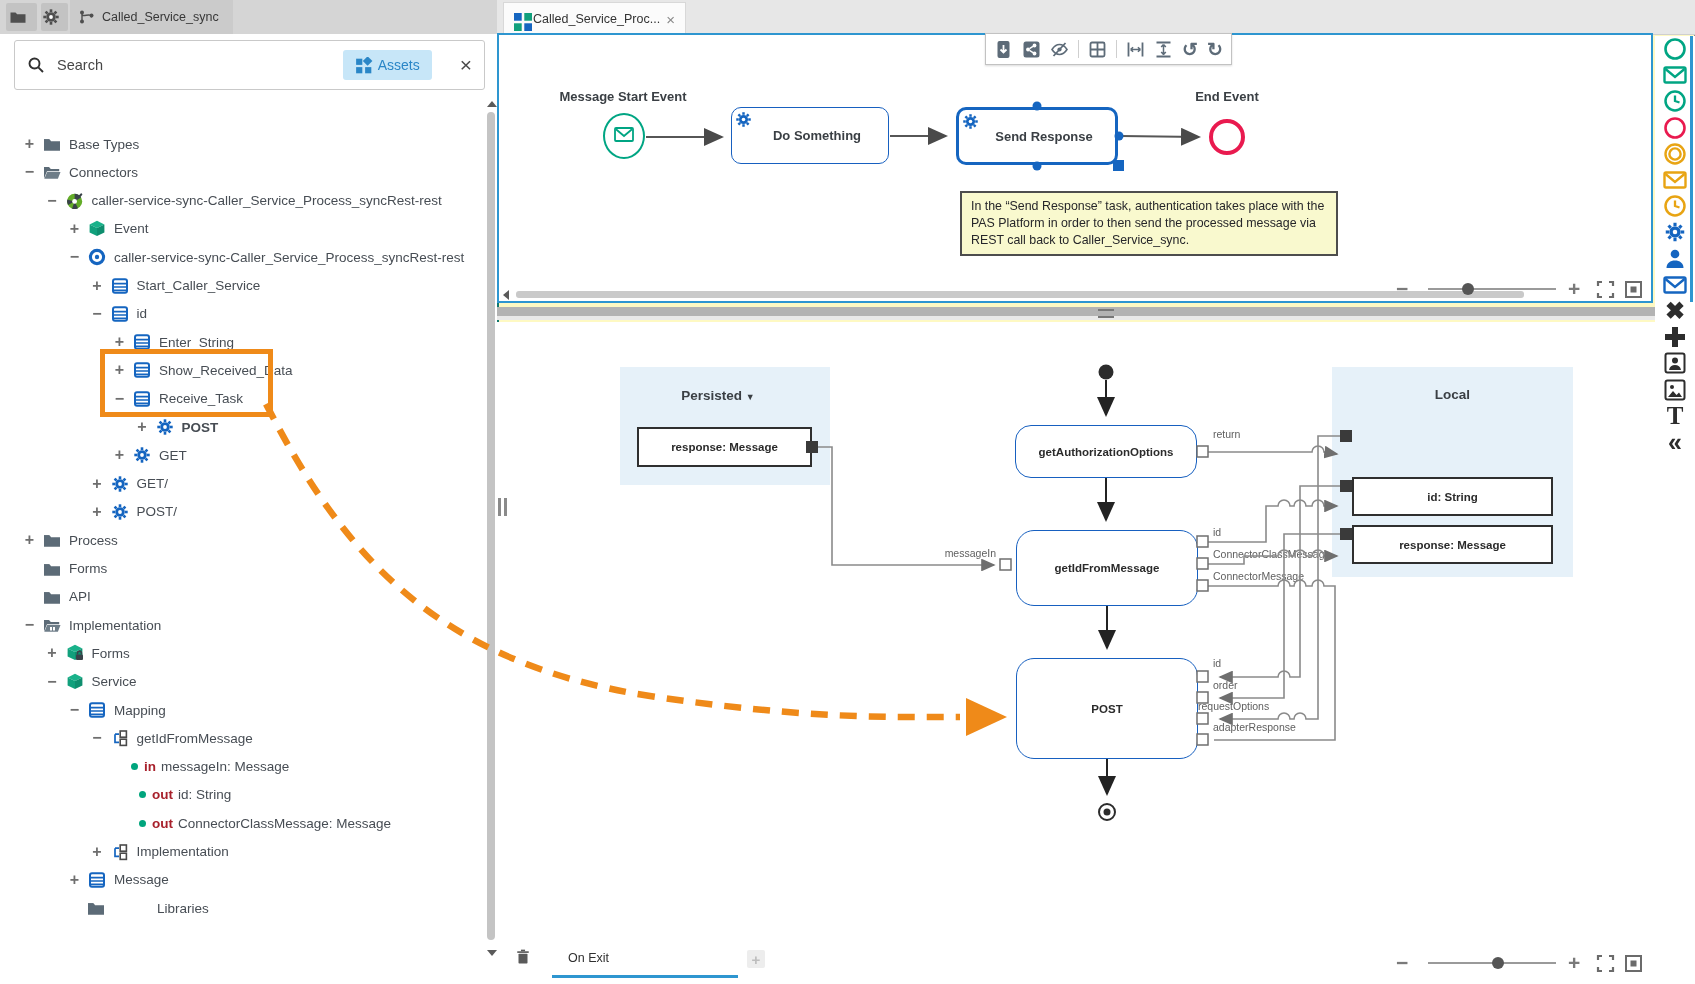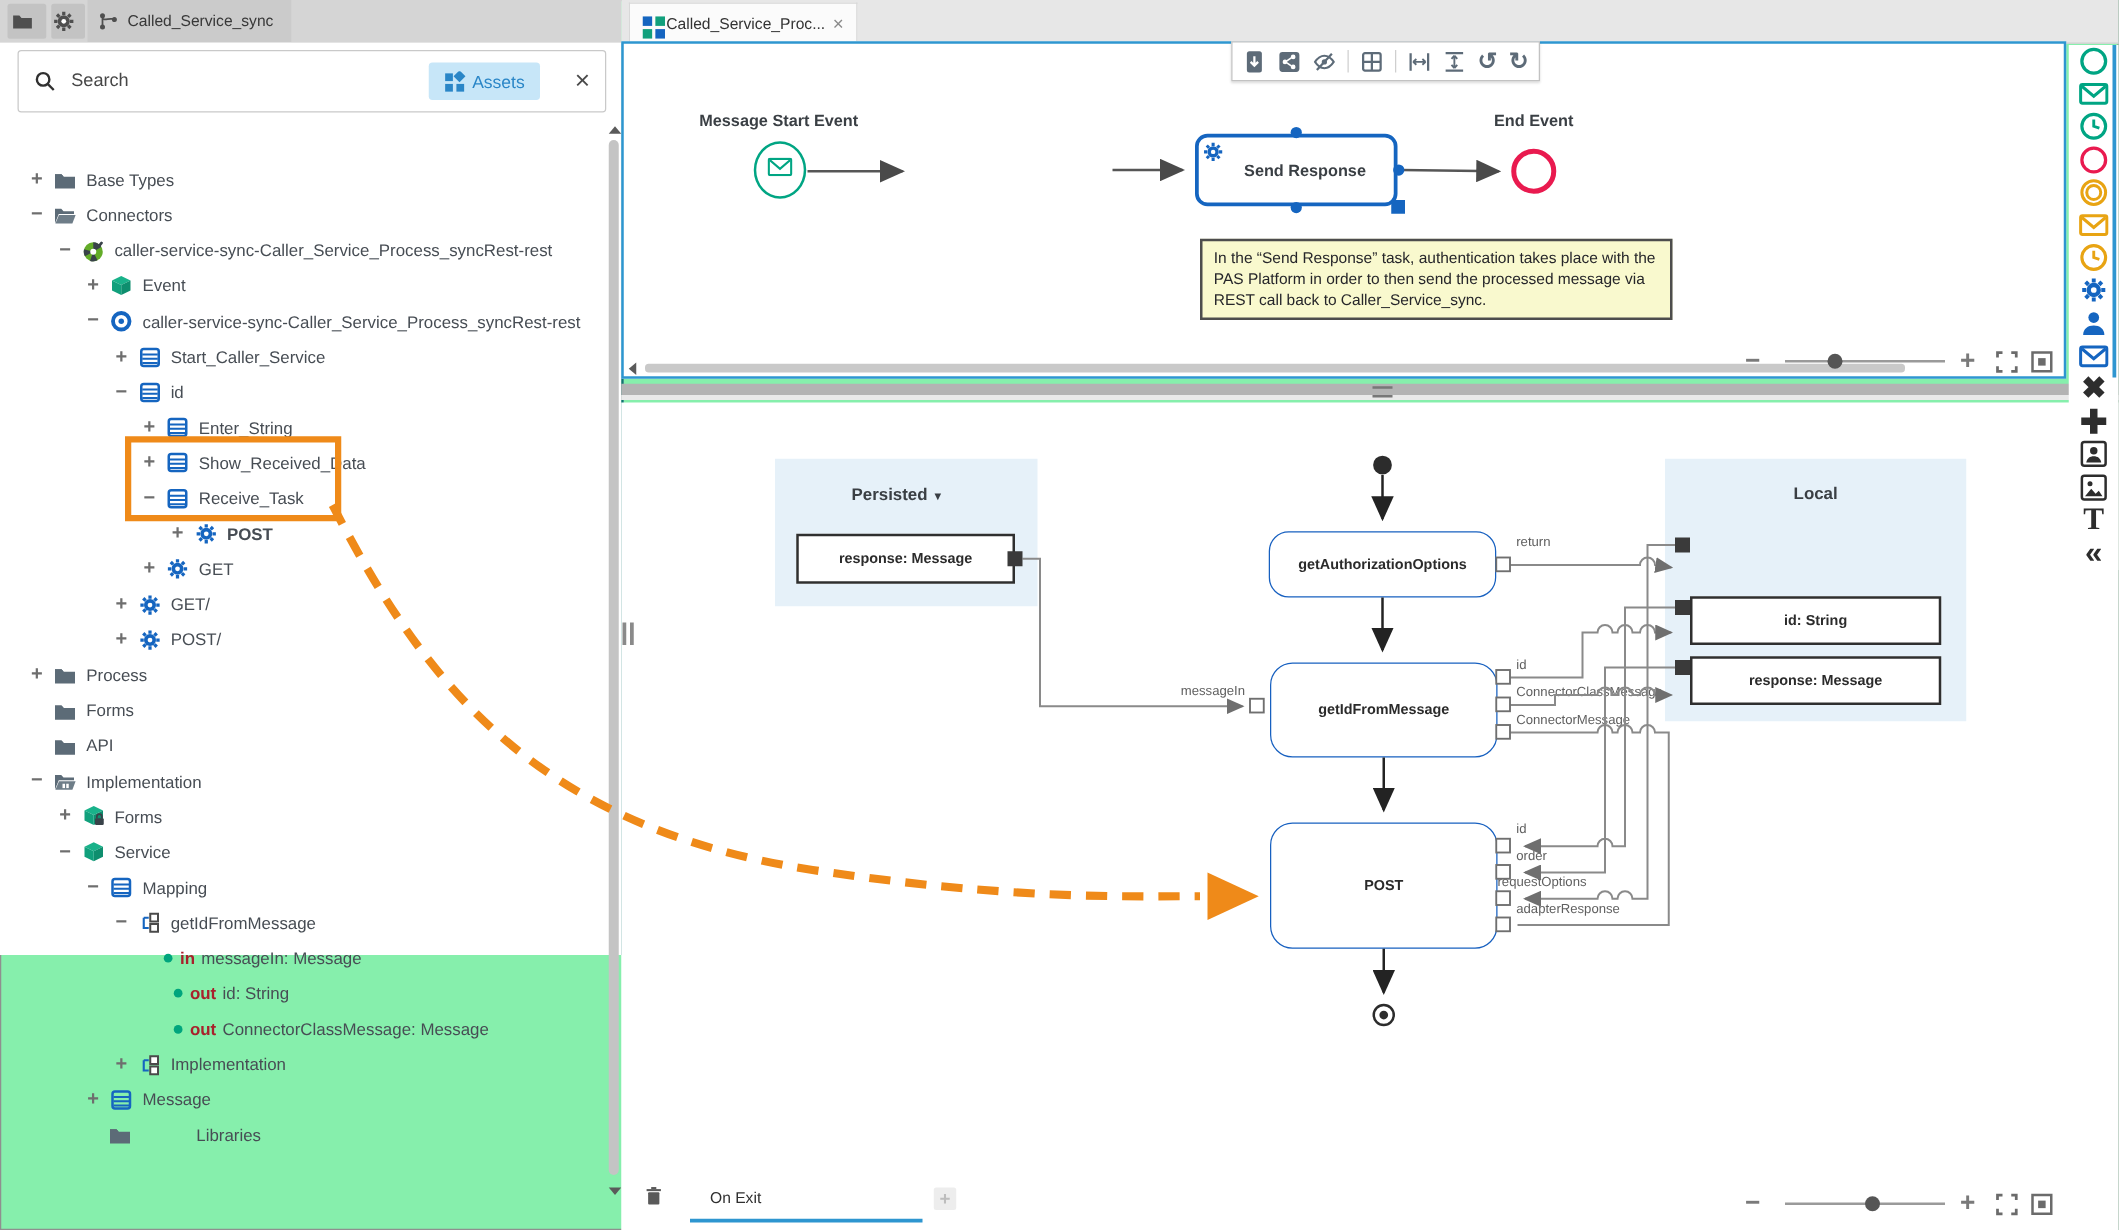--- a/index.html
+++ b/index.html
@@ -1,29 +1,29 @@
 <!DOCTYPE html>
 <html><head>
 <meta charset="utf-8">
 <style>
   html,body{margin:0;padding:0;background:#f0f0f0;font-family:"Liberation Sans",sans-serif;}
-  #stage{position:relative;width:1695px;height:984px;background:#86efac;overflow:hidden;
+  #stage{position:relative;width:1695px;height:984px;background:#fef9c3;overflow:hidden;
          box-shadow:inset 0 0 0 1px #8f8f8f;}
   .abs{position:absolute;}
   
   #topbar{left:0;top:0;width:497px;height:34px;background:#d5d5d5;border-bottom:1px solid #bdbdbd;}
   .tb-btn{top:3px;height:28px;background:#c3c3c3;border-radius:2px;display:flex;align-items:center;justify-content:center;}
   #project-tab{left:70px;top:0;height:34px;padding:0 14px 0 8px;background:#cbcbcb;display:flex;align-items:center;gap:6px;
                font-size:12.5px;color:#383838;}
   #tabbar{left:497px;top:0;width:1198px;height:34px;background:#e7e7e7;border-bottom:1px solid #cfcfcf;}
   #editor-tab{left:503px;top:2px;height:32px;background:#fbfbfb;border:1px solid #d8d8d8;border-bottom:none;
               display:flex;align-items:center;gap:6px;padding:0 10px;font-size:12.5px;color:#333;}
   .close-x{color:#8a8a8a;font-size:15px;line-height:1;cursor:pointer;}
   
-  #sidebar{left:0;top:34px;width:497px;height:730px;background:#fff;border-right:2px solid #0f766e;}
+  #sidebar{left:0;top:34px;width:497px;height:950px;background:#fff;border-right:2px solid #0f766e;}
   #searchbox{left:14px;top:6px;width:471px;height:50px;border:1px solid #c9c9c9;border-radius:3px;background:#fff;
              display:flex;align-items:center;padding:0 12px;box-sizing:border-box;gap:12px;}
   #searchbox .ph{font-size:14.5px;color:#474747;flex:1;}
   #assets-btn{display:flex;align-items:center;gap:7px;background:#c7e6f8;border-radius:3px;padding:7px 12px;
               color:#2a86c7;font-size:14px;}
   .trow{position:absolute;height:28px;display:flex;align-items:center;font-size:13.5px;color:#474d54;white-space:nowrap;}
   .exp{width:15px;margin-right:6px;text-align:center;font-size:16px;font-weight:bold;color:#6e6e6e;}
   .ticon{width:18px;height:18px;margin-right:8px;flex:none;}
   .ticon svg{width:18px;height:18px;display:block;}
   .pdot{width:7px;height:7px;border-radius:50%;background:#00a57d;margin:0 6px 0 6px;}
@@ -532,20 +532,39 @@
     <span class="uchar">↺</span>
     <span class="uchar">↻</span>
   </div>
 
   <div class="abs blabel" style="left:545px;top:89px;width:156px;text-align:center;z-index:4;">Message Start Event</div>
   <div class="abs" style="left:603px;top:113px;width:42px;height:46px;border:2.5px solid #00a583;border-radius:50%;box-sizing:border-box;background:#fff;display:flex;align-items:center;justify-content:center;z-index:4;">
     <span><svg width="20" height="15" viewBox="0 0 20 15">
           <rect x="1" y="1" width="18" height="13" rx="1" stroke="#00a583" stroke-width="1.8" fill="none"></rect>
           <path d="M2 2.2 10 9l8-6.8" stroke="#00a583" stroke-width="1.8" fill="none"></path>
         </svg></span>
+  </div>
+  <div class="abs task" style="left:731px;top:107px;width:158px;height:57px;border:1.7px solid #1760c0;">
+    <span class="gear-badge" id="gear1">
+        <svg viewBox="0 0 18 18">
+          <g stroke="#1565c0" stroke-width="2.6">
+            <line x1="14.0" y1="9.0" x2="16.7" y2="9.0"></line>
+            <line x1="12.5" y1="12.5" x2="14.4" y2="14.4"></line>
+            <line x1="9.0" y1="14.0" x2="9.0" y2="16.7"></line>
+            <line x1="5.5" y1="12.5" x2="3.6" y2="14.4"></line>
+            <line x1="4.0" y1="9.0" x2="1.3" y2="9.0"></line>
+            <line x1="5.5" y1="5.5" x2="3.6" y2="3.6"></line>
+            <line x1="9.0" y1="4.0" x2="9.0" y2="1.3"></line>
+            <line x1="12.5" y1="5.5" x2="14.4" y2="3.6"></line>
+          </g>
+          <circle cx="9" cy="9" r="4.8" fill="#1565c0"></circle>
+          <circle cx="9" cy="9" r="1.9" fill="#fff"></circle>
+        </svg>
+      </span>
+    <span class="blabel" style="padding-left:14px;">Do Something</span>
   </div>
   <div class="abs task" style="left:956px;top:107px;width:162px;height:58px;border:3px solid #1565c0;">
     <span class="gear-badge" id="gear2">
         <svg viewBox="0 0 18 18">
           <g stroke="#1565c0" stroke-width="2.6">
             <line x1="14.0" y1="9.0" x2="16.7" y2="9.0"></line>
             <line x1="12.5" y1="12.5" x2="14.4" y2="14.4"></line>
             <line x1="9.0" y1="14.0" x2="9.0" y2="16.7"></line>
             <line x1="5.5" y1="12.5" x2="3.6" y2="14.4"></line>
             <line x1="4.0" y1="9.0" x2="1.3" y2="9.0"></line>

